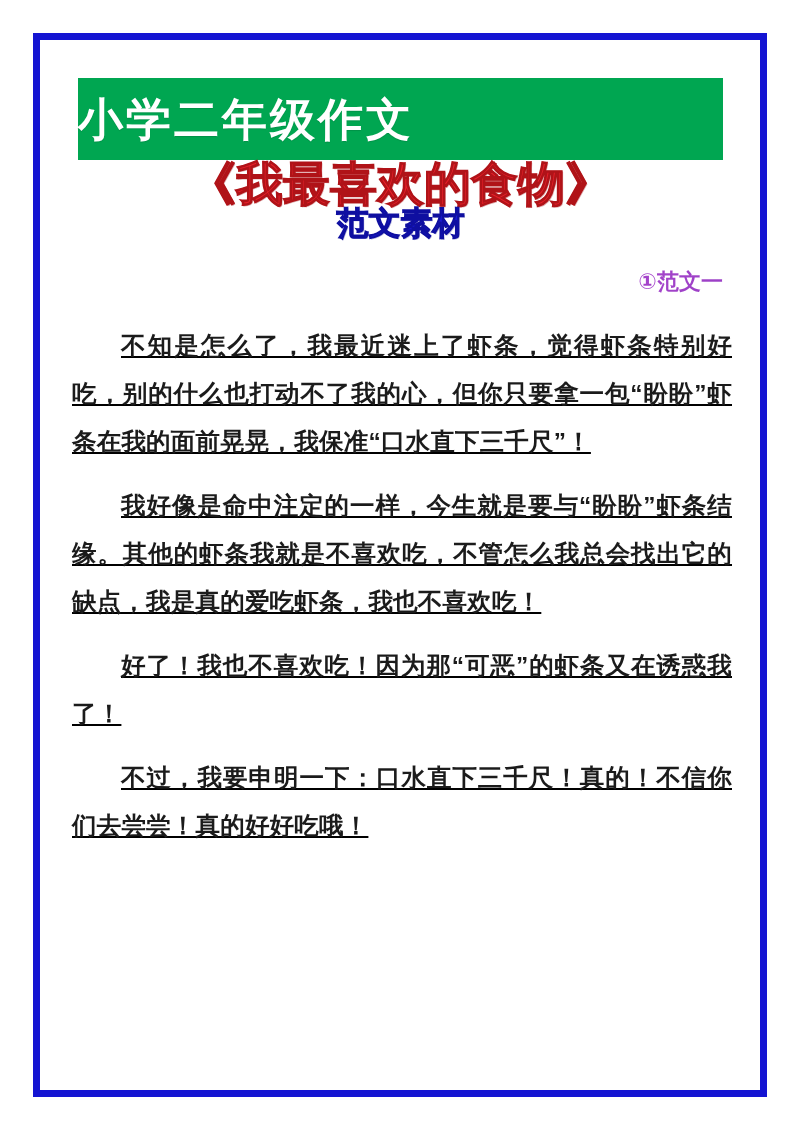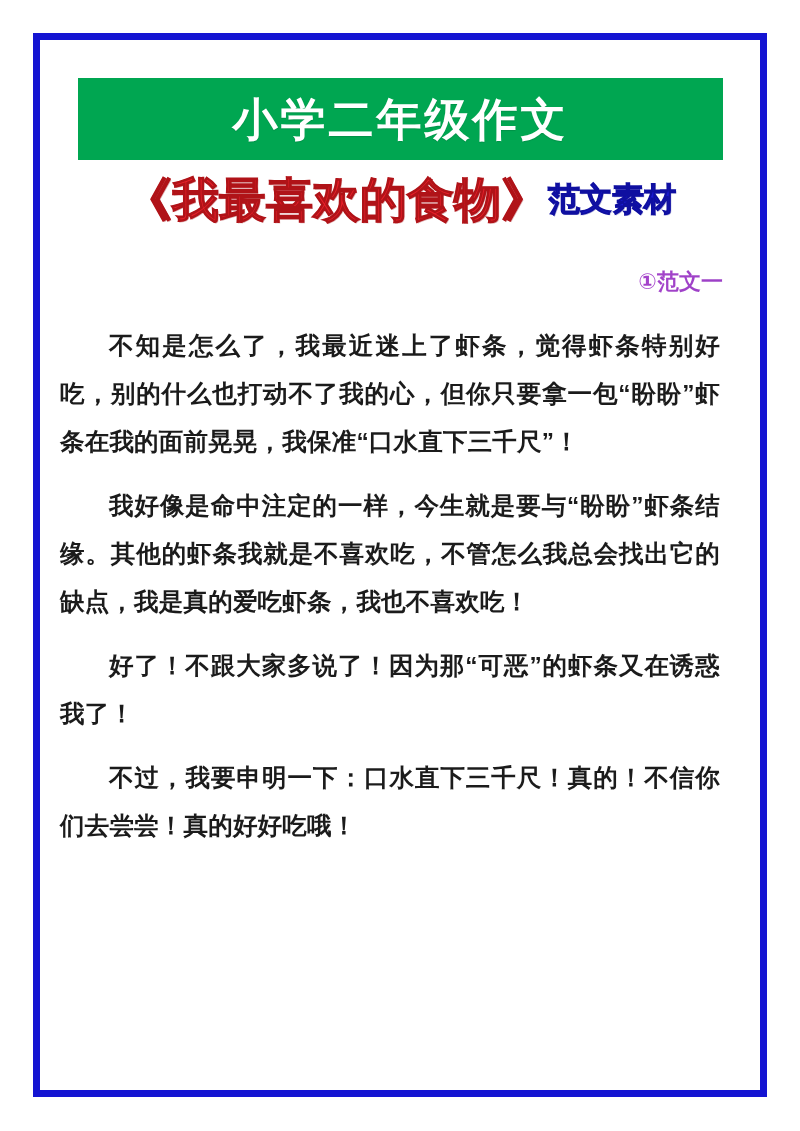--- a/index.html
+++ b/index.html
@@ -46,21 +46,20 @@
   
   .banner {
     position: absolute;
     left: 78px;
     top: 78px;
     width: 645px;
     height: 82px;
     background: #00a651;
     display: flex;
     align-items: center;
-    justify-content: center;
   }
   .banner-title {
     color: #ffffff;
     font-size: 45px;
     font-weight: bold;
     letter-spacing: 3px;
     line-height: 1;
     white-space: nowrap;
     text-shadow: 0 1px 1px rgba(0,0,0,0.12);
   }
@@ -69,20 +68,21 @@
   .subtitle-line {
     position: absolute;
     left: 78px;
     top: 168px;
     width: 645px;
     height: 62px;
     display: flex;
     align-items: center;
     justify-content: center;
     white-space: nowrap;
+    flex-direction: column;
   }
   .title-red {
     color: #e8202a;
     font-size: 47px;
     font-weight: bold;
     line-height: 1;
     letter-spacing: 0px;
     -webkit-text-stroke: 1.1px #b01318;
     text-shadow: 1px 1px 0 rgba(150,10,15,0.35);
   }
@@ -110,23 +110,24 @@
     background: linear-gradient(100deg, #f06ec8 0%, #c455d8 45%, #9b3fc6 100%);
     -webkit-background-clip: text;
     background-clip: text;
     color: #b34ad0;
     -webkit-text-fill-color: transparent;
   }
 
   
   .body {
     position: absolute;
-    left: 60px;
+    left: 72px;
     top: 322px;
     width: 660px;
+    text-decoration: underline;
   }
   .para {
     font-size: 24.5px;
     font-weight: bold;
     color: #1b1b1b;
     line-height: 48px;
     text-align: justify;
     text-justify: inter-ideograph;
     text-indent: 2em;
     margin: 0 0 16px 0;
@@ -150,17 +151,17 @@
   <div class="subtitle-line">
     <span class="title-red">《我最喜欢的食物》</span>
       <span class="title-blue">范文素材</span>
   </div>
 
   <div class="section-label">①范文一</div>
 
   <div class="body">
     <p class="para">不知是怎么了，我最近迷上了虾条，觉得虾条特别好吃，别的什么也打动不了我的心，但你只要拿一包“盼盼”虾条在我的面前晃晃，我保准“口水直下三千尺”！</p>
     <p class="para">我好像是命中注定的一样，今生就是要与“盼盼”虾条结缘。其他的虾条我就是不喜欢吃，不管怎么我总会找出它的缺点，我是真的爱吃虾条，我也不喜欢吃！</p>
-    <p class="para">好了！不跟大家多说了！因为那“可恶”的虾条又在诱惑我了！</p>
+    <p class="para">好了！我也不喜欢吃！因为那“可恶”的虾条又在诱惑我了！</p>
     <p class="para">不过，我要申明一下：口水直下三千尺！真的！不信你们去尝尝！真的好好吃哦！</p>
   </div>
 
 </div>
 
 </body></html>

